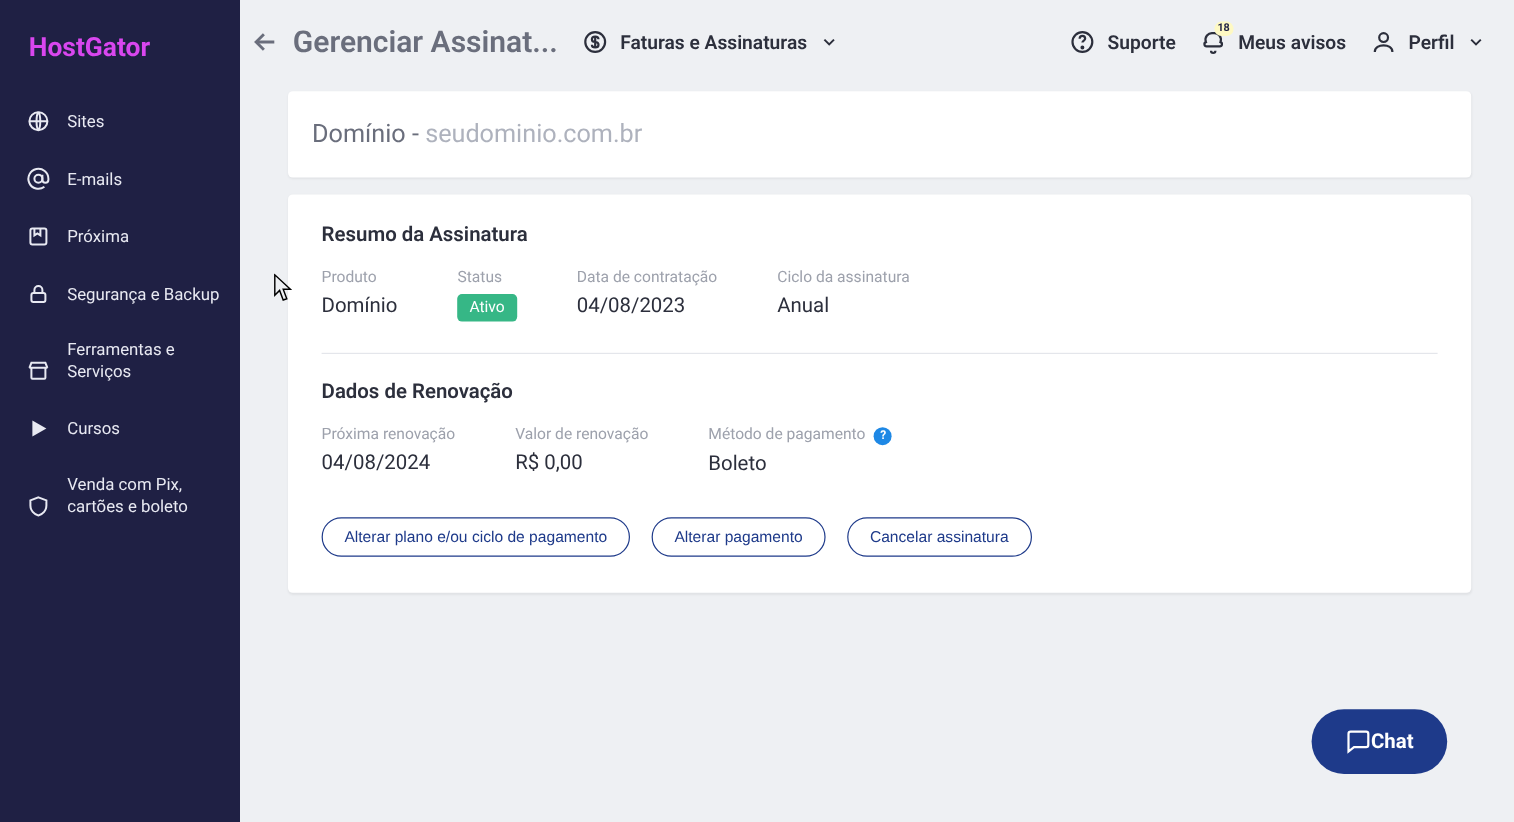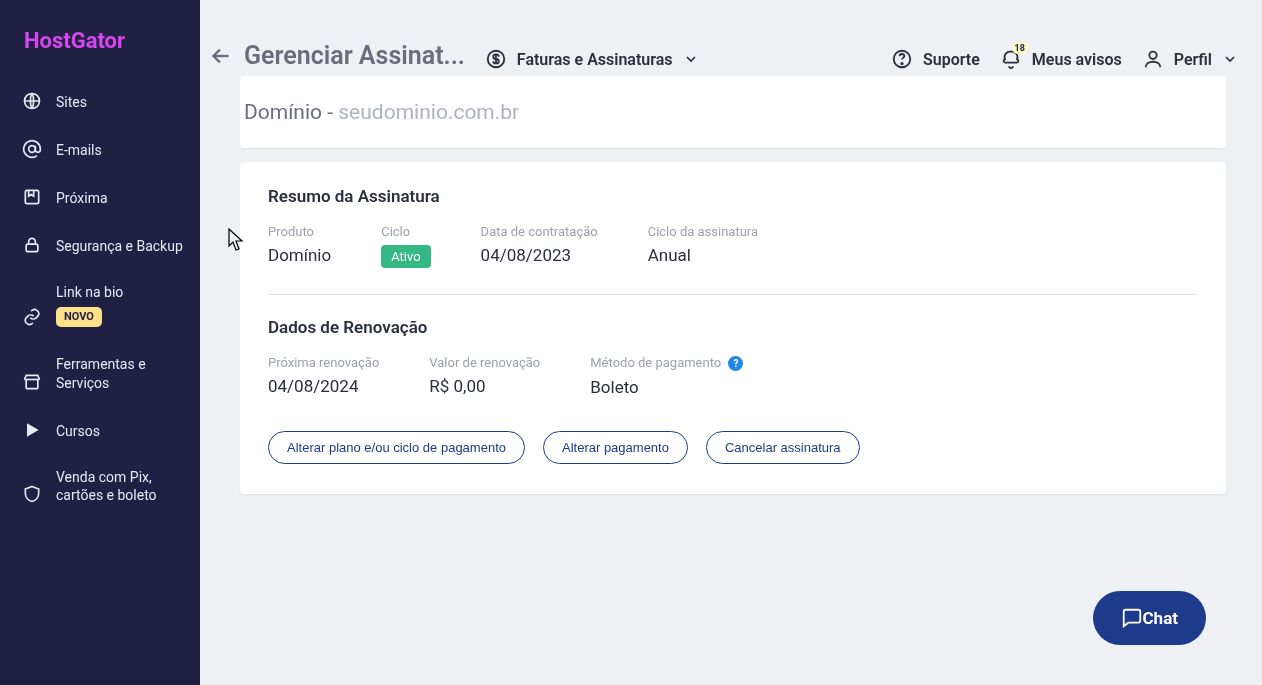--- a/index.html
+++ b/index.html
@@ -55,21 +55,21 @@
   border-radius: 5px;
 }
 
 
 .main { flex: 1; display: flex; flex-direction: column; }
 
 
 .header {
   height: 70px;
   display: flex;
-  align-items: flex-end;
+  align-items: center;
   padding: 0 24px 0 8px;
   gap: 20px;
 }
 .back-title {
   display: flex;
   align-items: center;
   gap: 10px;
   max-width: 280px;
   color: #6a6e7c;
 }
@@ -110,21 +110,21 @@
 
 
 .content { padding: 6px 36px 30px 40px; }
 .card {
   background: #fff;
   border-radius: 4px;
   box-shadow: 0 1px 2px rgba(0,0,0,0.06);
   margin-bottom: 14px;
 }
 .card-header {
-  padding: 24px 4px;
+  padding: 24px 20px;
   font-size: 21px;
   color: #6a6e7c;
 }
 .card-header .domain-name { color: #aeb2bd; }
 .card-body { padding: 24px 28px 30px 28px; }
 
 .section-title {
   font-size: 17px;
   font-weight: 600;
   color: #2c2f3c;
@@ -250,32 +250,20 @@
     <div class="nav-item">
       <span class="icon">
         <svg viewBox="0 0 24 24" width="20" height="20" fill="none" stroke="currentColor" stroke-width="2">
             <rect x="5" y="11" width="14" height="9" rx="2"></rect>
             <path d="M8 11V8a4 4 0 0 1 8 0v3"></path>
           </svg>
       </span>
       <span>Segurança e Backup</span>
     </div>
 
-    <div class="nav-item">
-      <span class="icon">
-        <svg viewBox="0 0 24 24" width="20" height="20" fill="none" stroke="currentColor" stroke-width="2">
-            <path d="M10 13a5 5 0 0 0 7 0l2-2a5 5 0 0 0-7-7l-1 1"></path>
-            <path d="M14 11a5 5 0 0 0-7 0l-2 2a5 5 0 0 0 7 7l1-1"></path>
-          </svg>
-      </span>
-      <span class="label-wrap">
-        <span>Link na bio</span>
-        <span class="badge-novo">NOVO</span>
-      </span>
-    </div>
 
     <div class="nav-item">
       <span class="icon">
         <svg viewBox="0 0 24 24" width="20" height="20" fill="none" stroke="currentColor" stroke-width="2">
             <path d="M3 9l2-5h14l2 5"></path>
             <path d="M5 9v10a1 1 0 0 0 1 1h12a1 1 0 0 0 1-1V9"></path>
             <path d="M3 9h18"></path>
           </svg>
       </span>
       <span>Ferramentas e Serviços</span>
@@ -376,21 +364,21 @@
 
       <div class="card">
         <div class="card-body">
           <div class="section-title">Resumo da Assinatura</div>
           <div class="row">
             <div>
               <div class="field-label">Produto</div>
               <div class="field-value">Domínio</div>
             </div>
             <div>
-              <div class="field-label">Ciclo</div>
+              <div class="field-label">Status</div>
               <div><span class="status-badge">Ativo</span></div>
             </div>
             <div>
               <div class="field-label">Data de contratação</div>
               <div class="field-value">04/08/2023</div>
             </div>
             <div>
               <div class="field-label">Ciclo da assinatura</div>
               <div class="field-value">Anual</div>
             </div>

